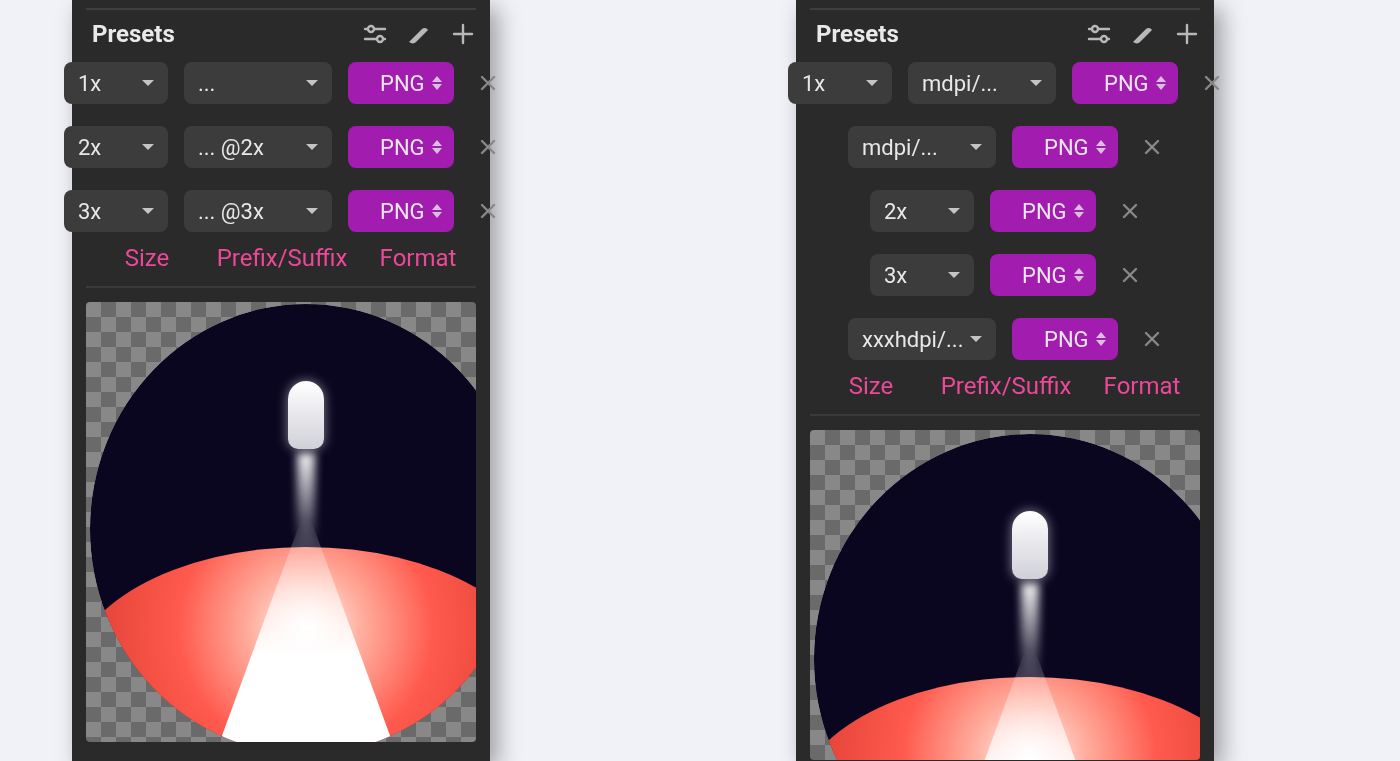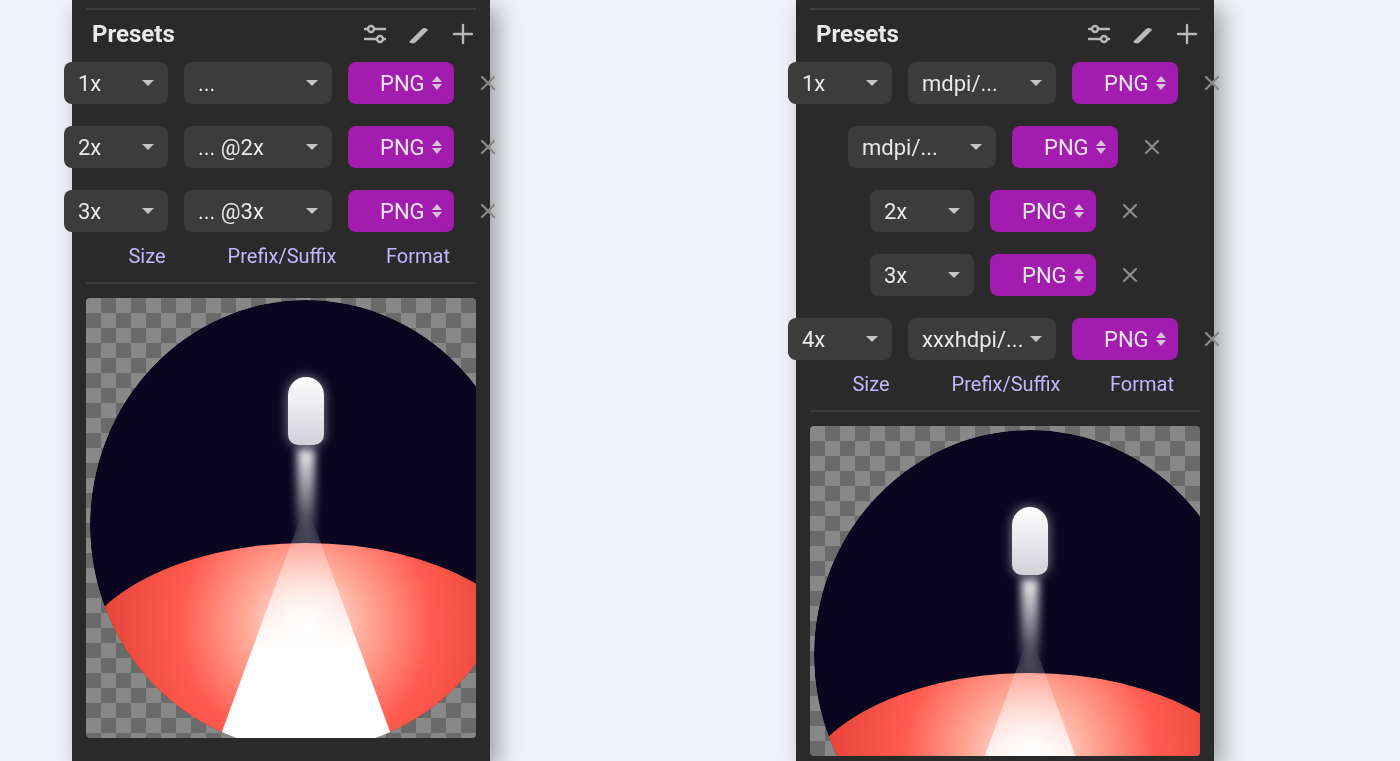--- a/index.html
+++ b/index.html
@@ -90,22 +90,22 @@
   }
   .remove-btn {
     width: 28px; height: 28px;
     display:inline-flex; align-items:center; justify-content:center;
     color:#888; cursor:pointer;
     margin-left: 4px;
   }
   .column-labels {
     display:flex;
     padding: 10px 14px 14px 18px;
-    font-size: 20px;
-    color:#c4b5fd;
+    font-size: 24px;
+    color:#ec4899;
   }
   .column-labels .col-size  { width: 120px; text-align:center; }
   .column-labels .col-prefix{ width: 164px; text-align:center; }
   .column-labels .col-format{ width: 122px; text-align:center; }
   .mid-divider {
     height:2px; background:#3a3a3a; margin: 0 14px 14px 14px;
   }
   .preview-area {
     margin: 0 14px;
     border-radius: 4px;
@@ -469,28 +469,20 @@
         </div>
       <span class="remove-btn">
           <svg width="18" height="18" viewBox="0 0 18 18" stroke="currentColor" stroke-width="2.4" stroke-linecap="round">
             <line x1="3" y1="3" x2="15" y2="15"></line>
             <line x1="15" y1="3" x2="3" y2="15"></line>
           </svg>
         </span>
     </div>
 
     <div class="preset-row">
-      <div class="dd size">
-          <span>4x</span>
-          <span class="chev">
-            <svg width="14" height="10" viewBox="0 0 14 10" fill="currentColor">
-              <path d="M1 2 L7 8 L13 2 Z"></path>
-            </svg>
-          </span>
-        </div>
       <div class="dd prefix">
           <span>xxxhdpi/...</span>
           <span class="chev">
             <svg width="14" height="10" viewBox="0 0 14 10" fill="currentColor">
               <path d="M1 2 L7 8 L13 2 Z"></path>
             </svg>
           </span>
         </div>
       <div class="dd format">
           <span>PNG</span>

